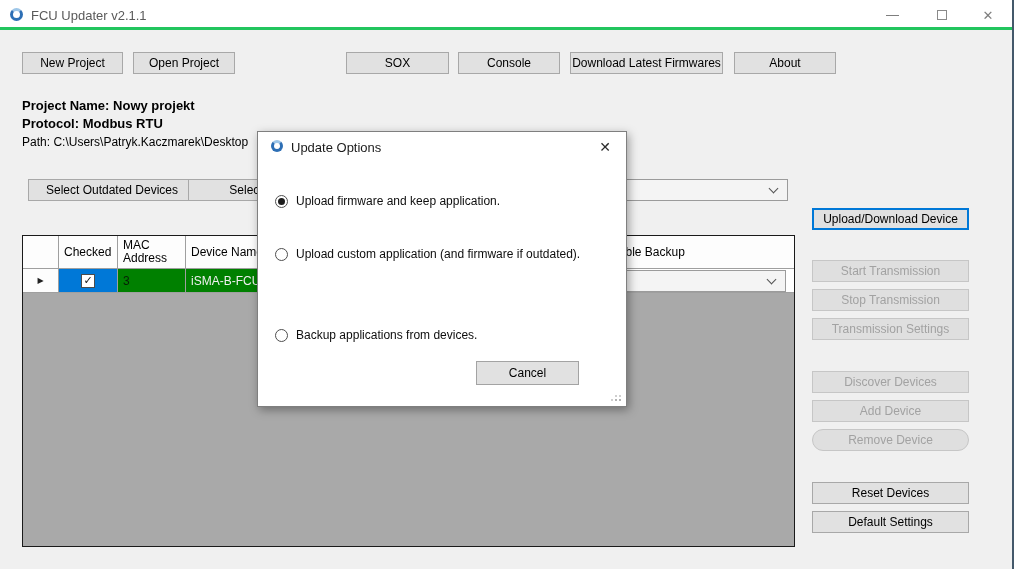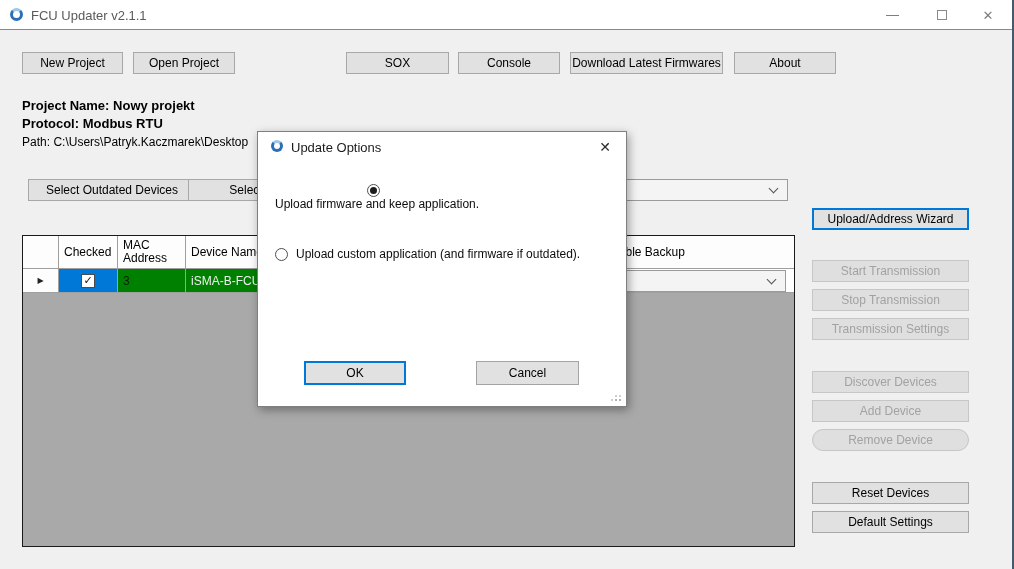--- a/index.html
+++ b/index.html
@@ -1,21 +1,21 @@
 <!DOCTYPE html>
 <html><head>
 <meta charset="utf-8">
 <style>
   * { margin:0; padding:0; box-sizing:border-box; }
   html,body { width:1014px; height:569px; }
   body { font-family:"Liberation Sans", sans-serif; font-size:12px; color:#000; background:#f0f0f0; position:relative; overflow:hidden; }
   .abs { position:absolute; }
 
   
-  .titlebar { left:0; top:0; width:1014px; height:30px; background:#ffffff; border-bottom:1px solid #22c55e; }
+  .titlebar { left:0; top:0; width:1014px; height:30px; background:#ffffff; border-bottom:3px solid #22c55e; }
   .app-logo { left:10px; top:8px; width:13px; height:13px; border-radius:50%; border:3px solid #2d6fb5; border-top-color:#9dc6e8; }
   .title-text { left:31px; top:8px; font-size:13px; color:#5a5a5a; white-space:nowrap; }
   .capbtn { top:4px; width:28px; height:22px; display:flex; align-items:center; justify-content:center; color:#7e7e7e; font-size:13px; }
   .cap-min-line { width:13px; height:1px; background:#7e7e7e; }
   .cap-max-box { width:10px; height:10px; border:1px solid #8a8a8a; }
   .win-right-edge { right:0; top:0; width:2px; height:569px; background:#44596b; }
 
   
   .btn { position:absolute; height:22px; background:#e1e1e1; border:1px solid #a8a8a8; display:flex; align-items:center; justify-content:center; font-size:12px; color:#000; white-space:nowrap; }
   .btn.disabled { background:#dfdfdf; border-color:#c6c6c6; color:#a2a2a2; }
@@ -108,21 +108,21 @@
   </div>
 <div class="btn" style="left:188px;top:179px;width:132px;">
     <span>Select All</span>
   </div>
 <div class="combo" style="left:340px;top:179px;width:448px;height:22px;">
   <span class="val"></span>
   <span class="chev"></span>
 </div>
 
 <div class="btn focused" style="left:812px;top:208px;width:157px;">
-    <span>Upload/Address Wizard</span>
+    <span>Upload/Download Device</span>
   </div>
 <div class="btn disabled" style="left:812px;top:260px;width:157px;">
     <span>Start Transmission</span>
   </div>
 <div class="btn disabled" style="left:812px;top:289px;width:157px;">
     <span>Stop Transmission</span>
   </div>
 <div class="btn disabled" style="left:812px;top:318px;width:157px;">
     <span>Transmission Settings</span>
   </div>
@@ -184,29 +184,30 @@
 
 <div class="abs dialog">
   <div class="dlg-titlebar">
     <div class="dlg-logo"></div>
     <div class="dlg-title">Update Options</div>
     <div class="dlg-close">
         <span>✕</span>
       </div>
   </div>
 
-  <div class="radio-row" style="top:52px;flex-direction:column;">
+  <div class="radio-row" style="top:62px;">
     <span class="radio selected"></span>
     <span class="radio-label">Upload firmware and keep application.</span>
   </div>
   <div class="radio-row" style="top:115px;">
     <span class="radio"></span>
     <span class="radio-label">Upload custom application (and firmware if outdated).</span>
   </div>
-
-  <div class="dlg-btn focused" style="left:46px;top:229px;width:102px;">
-      <span>OK</span>
-    </div>
+  <div class="radio-row" style="top:196px;">
+    <span class="radio"></span>
+    <span class="radio-label">Backup applications from devices.</span>
+  </div>
+
   <div class="dlg-btn" style="left:218px;top:229px;width:103px;">
       <span>Cancel</span>
     </div>
   <div class="grip"></div>
 </div>
 
 </body></html>

